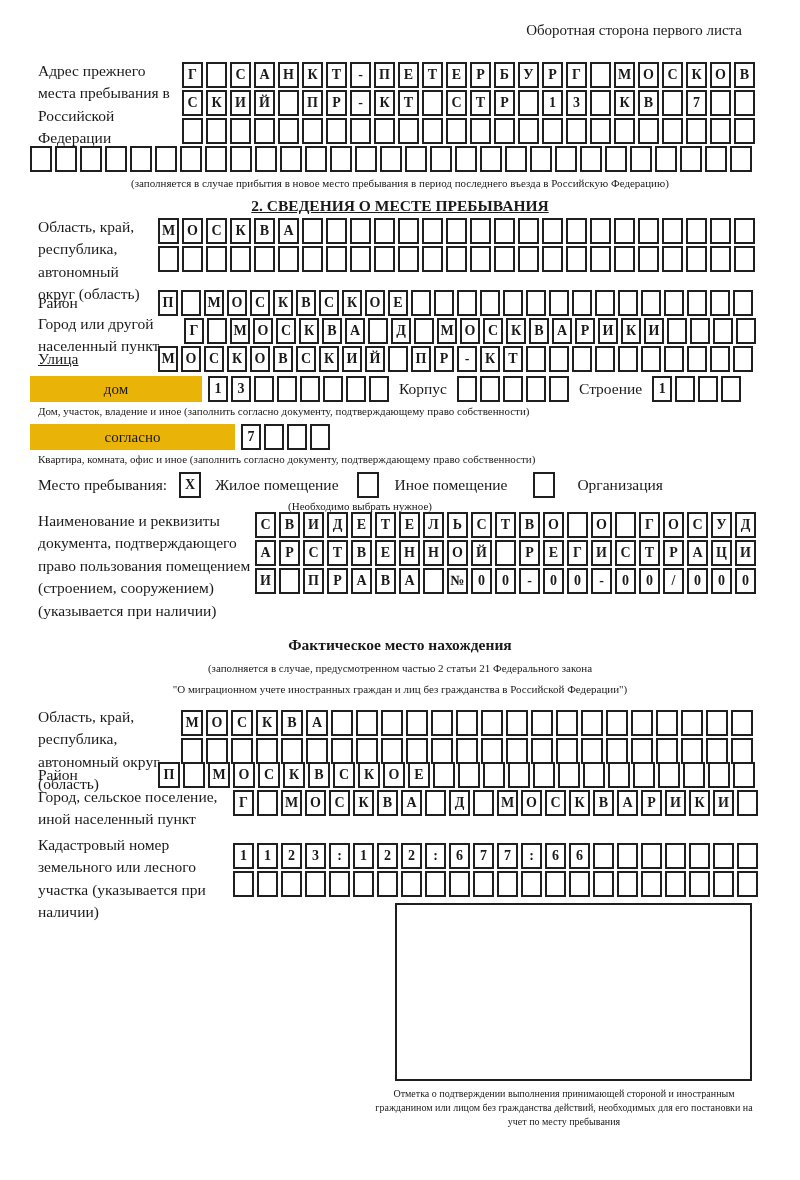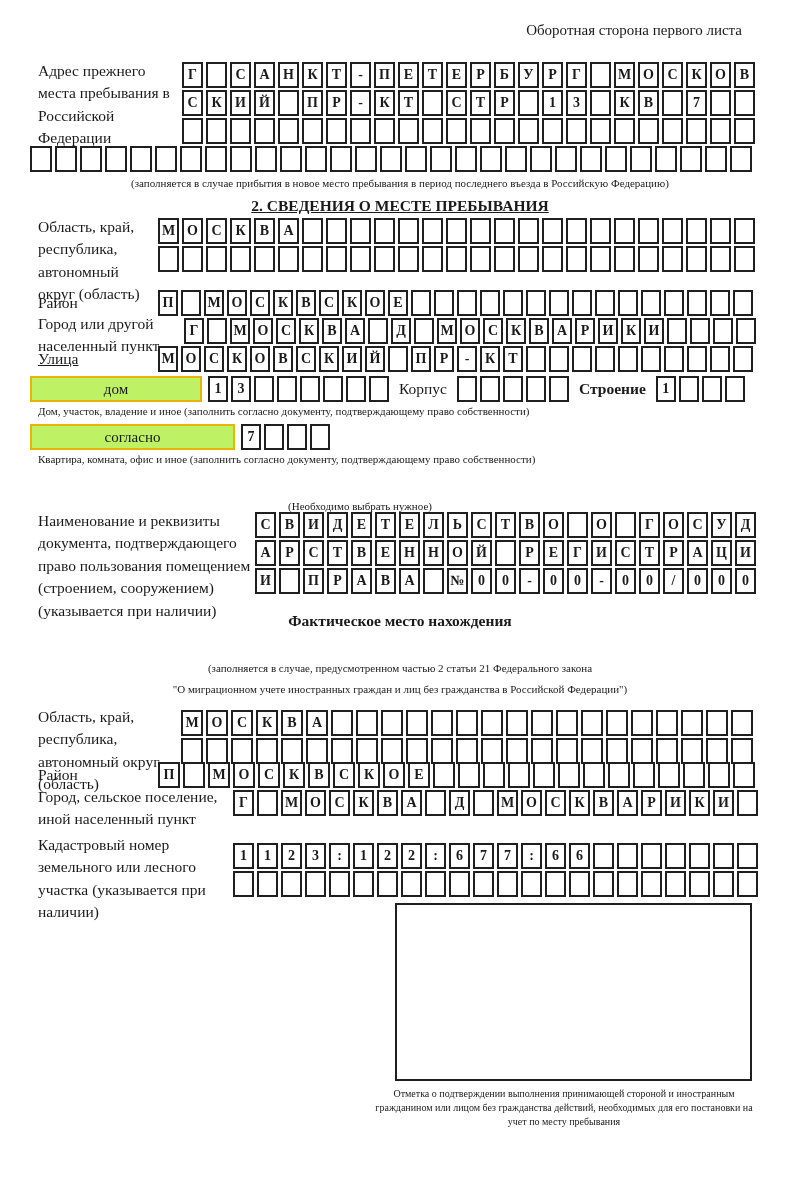--- a/index.html
+++ b/index.html
@@ -21,21 +21,21 @@
     height:26px;border:2px solid #1f1f1f;background:#fff;
     display:flex;align-items:center;justify-content:center;
     font-size:14px;font-weight:700;line-height:1;
   }
   .cells-23 .cell{width:20px;}
   .cells-24 .cell{width:21px;}
   .cells-25 .cell{width:22px;}
   .widebox{
     box-sizing:border-box;height:26px;border:2px solid #eab308;
     display:flex;align-items:center;justify-content:center;
-    font-size:15px;background:#bef264;
+    font-size:15px;background:#eab308;
   }
   .chk{
     box-sizing:border-box;width:22px;height:26px;border:2px solid #1f1f1f;
     display:flex;align-items:center;justify-content:center;
     font-size:14px;font-weight:700;background:#fff;flex:0 0 auto;
   }
   .inline-lbl{font-size:15.5px;white-space:nowrap;}
   .flexrow{display:flex;align-items:center;}
   .bigbox{box-sizing:border-box;border:2px solid #1f1f1f;background:#fff;}
 </style>
@@ -318,41 +318,50 @@
         <span class="cell"></span>
       </div>
     <div class="inline-lbl" style="margin:0 10px;">Корпус</div>
     <div class="cellrow cells-23">
         <span class="cell"></span>
         <span class="cell"></span>
         <span class="cell"></span>
         <span class="cell"></span>
         <span class="cell"></span>
       </div>
-    <div class="inline-lbl" style="margin:3px 10px;font-weight:bold;">Строение</div>
+    <div class="inline-lbl" style="margin:3px 10px;">Строение</div>
     <div class="cellrow cells-23">
         <span class="cell">1</span>
         <span class="cell"></span>
         <span class="cell"></span>
         <span class="cell"></span>
       </div>
   </div>
   <div class="abs note" style="top:404px;left:38px;">Дом, участок, владение и иное (заполнить согласно документу, подтверждающему право собственности)</div>
 
   <div class="abs flexrow" style="top:424px;left:30px;">
     <div class="widebox" style="width:205px;">согласно</div>
     <div class="cellrow cells-23" style="margin-left:6px;">
         <span class="cell">7</span>
         <span class="cell"></span>
         <span class="cell"></span>
         <span class="cell"></span>
       </div>
   </div>
   <div class="abs note" style="top:452px;left:38px;">Квартира, комната, офис и иное (заполнить согласно документу, подтверждающему право собственности)</div>
 
+  <div class="abs flexrow" style="top:472px;left:38px;">
+    <span class="inline-lbl">Место пребывания:</span>
+    <span class="chk" style="margin-left:12px;">X</span>
+    <span class="inline-lbl" style="margin-left:14px;">Жилое помещение</span>
+    <span class="chk" style="margin-left:18px;"></span>
+    <span class="inline-lbl" style="margin-left:16px;">Иное помещение</span>
+    <span class="chk" style="margin-left:26px;"></span>
+    <span class="inline-lbl" style="margin-left:22px;">Организация</span>
+  </div>
   <div class="abs note" style="top:499px;left:140px;width:440px;text-align:center;">(Необходимо выбрать нужное)</div>
 
   <div class="abs lbl" style="top:510px;left:38px;width:218px;">Наименование и реквизиты документа, подтверждающего право пользования помещением (строением, сооружением) (указывается при наличии)</div>
   <div class="abs cellrow cells-24" style="top:512px;left:255px;">
       <span class="cell">С</span>
       <span class="cell">В</span>
       <span class="cell">И</span>
       <span class="cell">Д</span>
       <span class="cell">Е</span>
       <span class="cell">Т</span>
@@ -412,21 +421,21 @@
       <span class="cell">0</span>
       <span class="cell">-</span>
       <span class="cell">0</span>
       <span class="cell">0</span>
       <span class="cell">/</span>
       <span class="cell">0</span>
       <span class="cell">0</span>
       <span class="cell">0</span>
     </div>
 
-  <div class="abs title center" style="top:612px;">Фактическое место нахождения</div>
+  <div class="abs title center" style="top:636px;">Фактическое место нахождения</div>
   <div class="abs note center" style="top:661px;">(заполняется в случае, предусмотренном частью 2 статьи 21 Федерального закона</div>
   <div class="abs note center" style="top:682px;">"О миграционном учете иностранных граждан и лиц без гражданства в Российской Федерации")</div>
 
   <div class="abs lbl" style="top:706px;left:38px;width:150px;">Область, край, республика, автономный округ (область)</div>
   <div class="abs cellrow cells-25" style="top:710px;left:181px;">
       <span class="cell">М</span>
       <span class="cell">О</span>
       <span class="cell">С</span>
       <span class="cell">К</span>
       <span class="cell">В</span>

